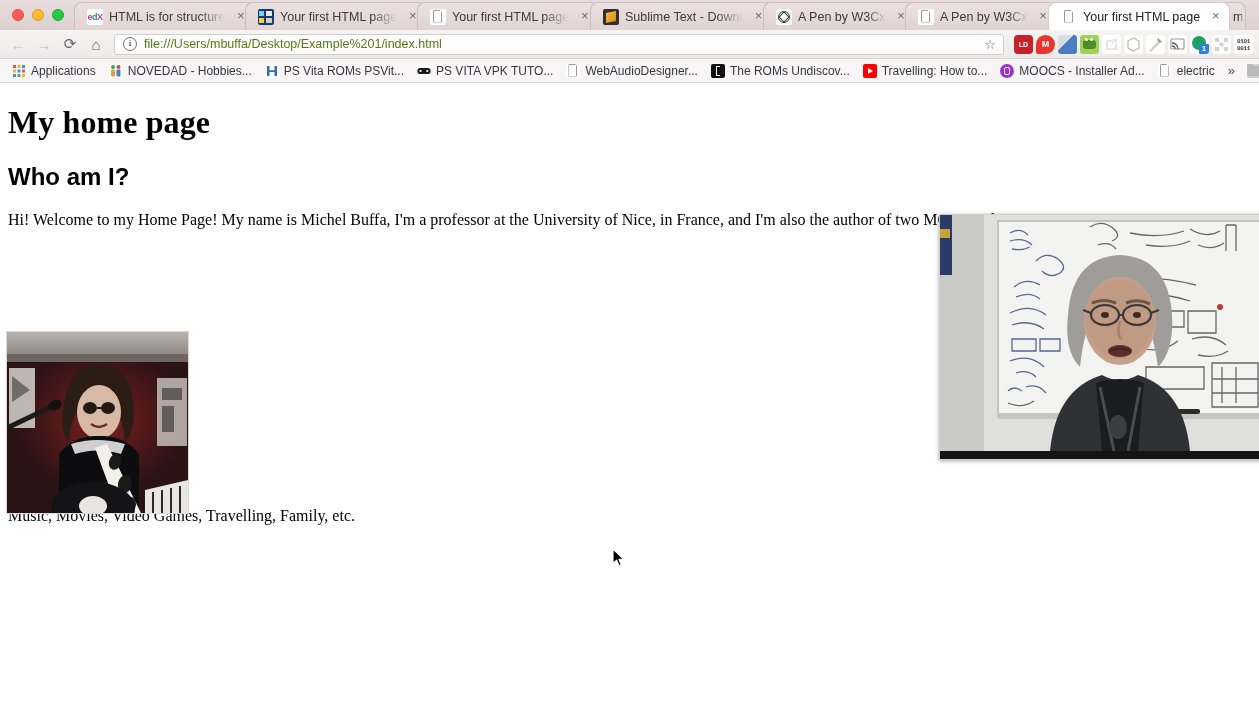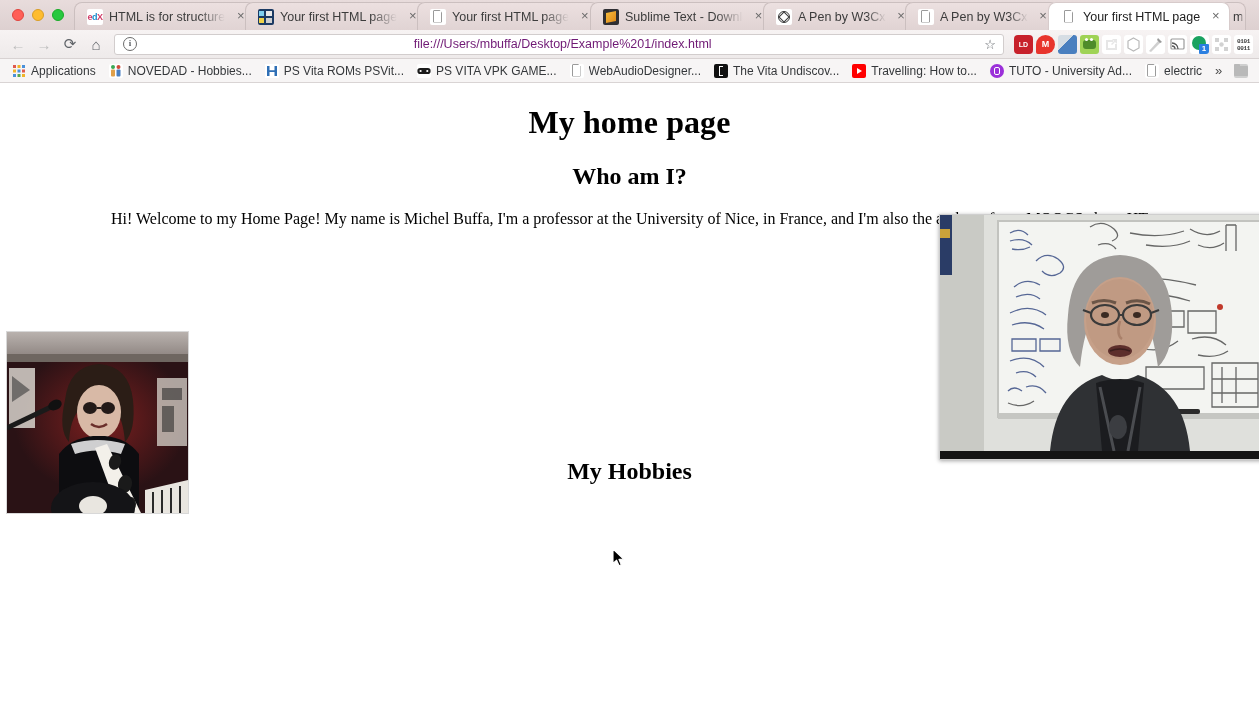--- a/index.html
+++ b/index.html
@@ -173,23 +173,22 @@
     padding: 0 4px 0 8px;
     box-sizing: border-box;
     min-width: 0;
   }
   .omnibox .info {
     width: 12px; height: 12px; border:1px solid #6b6b6b; border-radius:50%;
     color:#5f6368; font-size:9px; line-height:11px; text-align:center;
     flex:none; margin-right:7px; font-family:"Liberation Serif", serif; font-weight:bold;
   }
   .omnibox .url {
-    font-size: 12.5px; color:#701a75; white-space:nowrap; overflow:hidden;
+    font-size: 12.5px; color:#4d7c0f; white-space:nowrap; overflow:hidden;
     flex:1;
-    text-align:center;
   }
   .omnibox .star { font-size:13px; color:#5f6368; padding:0 3px; flex:none;}
   .exts { display:flex; align-items:center; gap:3px; flex:none; padding-left:2px;}
   .ext {
     width: 19px; height: 19px; flex:none;
     border-radius: 3px;
     position: relative;
     font-size: 8px; line-height:19px; text-align:center; color:#fff; font-weight:bold;
     overflow: hidden;
   }
@@ -261,33 +260,33 @@
 
   
   .page {
     position: relative;
     height: calc(709px - 30px - 29px - 25px);
     background: #ffffff;
     overflow: hidden;
     font-family: "Liberation Serif", serif;
     color: #000;
   }
-  .content { padding: 0 24px; text-align: center; }
+  .content { padding: 0 8px; }
   h1.page-h1 {
     font-size: 32px;
     font-weight: bold;
     margin: 21px 0 22px 0;
     font-family: "Liberation Serif", serif;
     letter-spacing: 0.1px;
   }
   h2.page-h2 {
     font-size: 24px;
     font-weight: bold;
     margin: 20px 0 20px 0;
-    font-family: Liberation Serif, serif;
+    font-family: Liberation Sans, sans-serif;
   }
   p.page-p {
     font-size: 16px;
     margin: 14px 0;
     font-family: "Liberation Serif", serif;
     white-space: nowrap;
   }
   .photo {
     position: absolute;
     left: 6px; top: 248px;
@@ -483,41 +482,41 @@
     </div>
 
     <div class="bm">
       <span class="bmicon ic-vpk">
         <svg width="14" height="14" viewBox="0 0 14 14" aria-hidden="true">
           <path d="M3.2 4h7.6a2.8 2.8 0 0 1 2.8 2.8v.4A2.8 2.8 0 0 1 10.8 10H3.2A2.8 2.8 0 0 1 .4 7.2v-.4A2.8 2.8 0 0 1 3.2 4z" fill="#1c1c1c"></path>
           <circle cx="3.6" cy="7" r="1.1" fill="#fff"></circle>
             <circle cx="10.3" cy="7" r="1.1" fill="#fff"></circle>
         </svg>
       </span>
-      <span class="bm-label">PS VITA VPK GAME...</span>
+      <span class="bm-label">PS VITA VPK TUTO...</span>
     </div>
 
     <div class="bm">
       <span class="bmicon ic-doc"></span>
       <span class="bm-label">WebAudioDesigner...</span>
     </div>
 
     <div class="bm">
       <span class="bmicon ic-black"></span>
-      <span class="bm-label">The Vita Undiscov...</span>
+      <span class="bm-label">The ROMs Undiscov...</span>
     </div>
 
     <div class="bm">
       <span class="bmicon ic-yt"></span>
       <span class="bm-label">Travelling: How to...</span>
     </div>
 
     <div class="bm">
       <span class="bmicon ic-tuto"></span>
-      <span class="bm-label">TUTO - University Ad...</span>
+      <span class="bm-label">MOOCS - Installer Ad...</span>
     </div>
 
     <div class="bm">
       <span class="bmicon ic-doc"></span>
       <span class="bm-label">electric</span>
     </div>
 
     <div class="chev">»</div>
 
     <div class="bm">
@@ -526,20 +525,21 @@
     </div>
   </div>
 
   <div class="page">
     <div class="content">
       <h1 class="page-h1">My home page</h1>
       <h2 class="page-h2">Who am I?</h2>
       <p class="page-p">Hi! Welcome to my Home Page! My name is Michel Buffa, I'm a professor at the University of Nice, in France, and I'm also the author of two MOOCS about HT</p>
       <div style="height:196px"></div>
       <h2 class="page-h2">My Hobbies</h2>
+      <p class="page-p">Music, Movies, Video Games, Travelling, Family, etc.</p>
     </div>
 
     <div class="photo">
       <svg width="181" height="181" viewBox="0 0 181 181" aria-hidden="true" preserveAspectRatio="none">
         <defs>
           <linearGradient id="bgw" x1="0" y1="0" x2="0" y2="1">
             <stop offset="0%" stop-color="#b9b2ae"></stop>
               <stop offset="14%" stop-color="#8d8480"></stop>
               <stop offset="20%" stop-color="#2a1418"></stop>
           </linearGradient>

